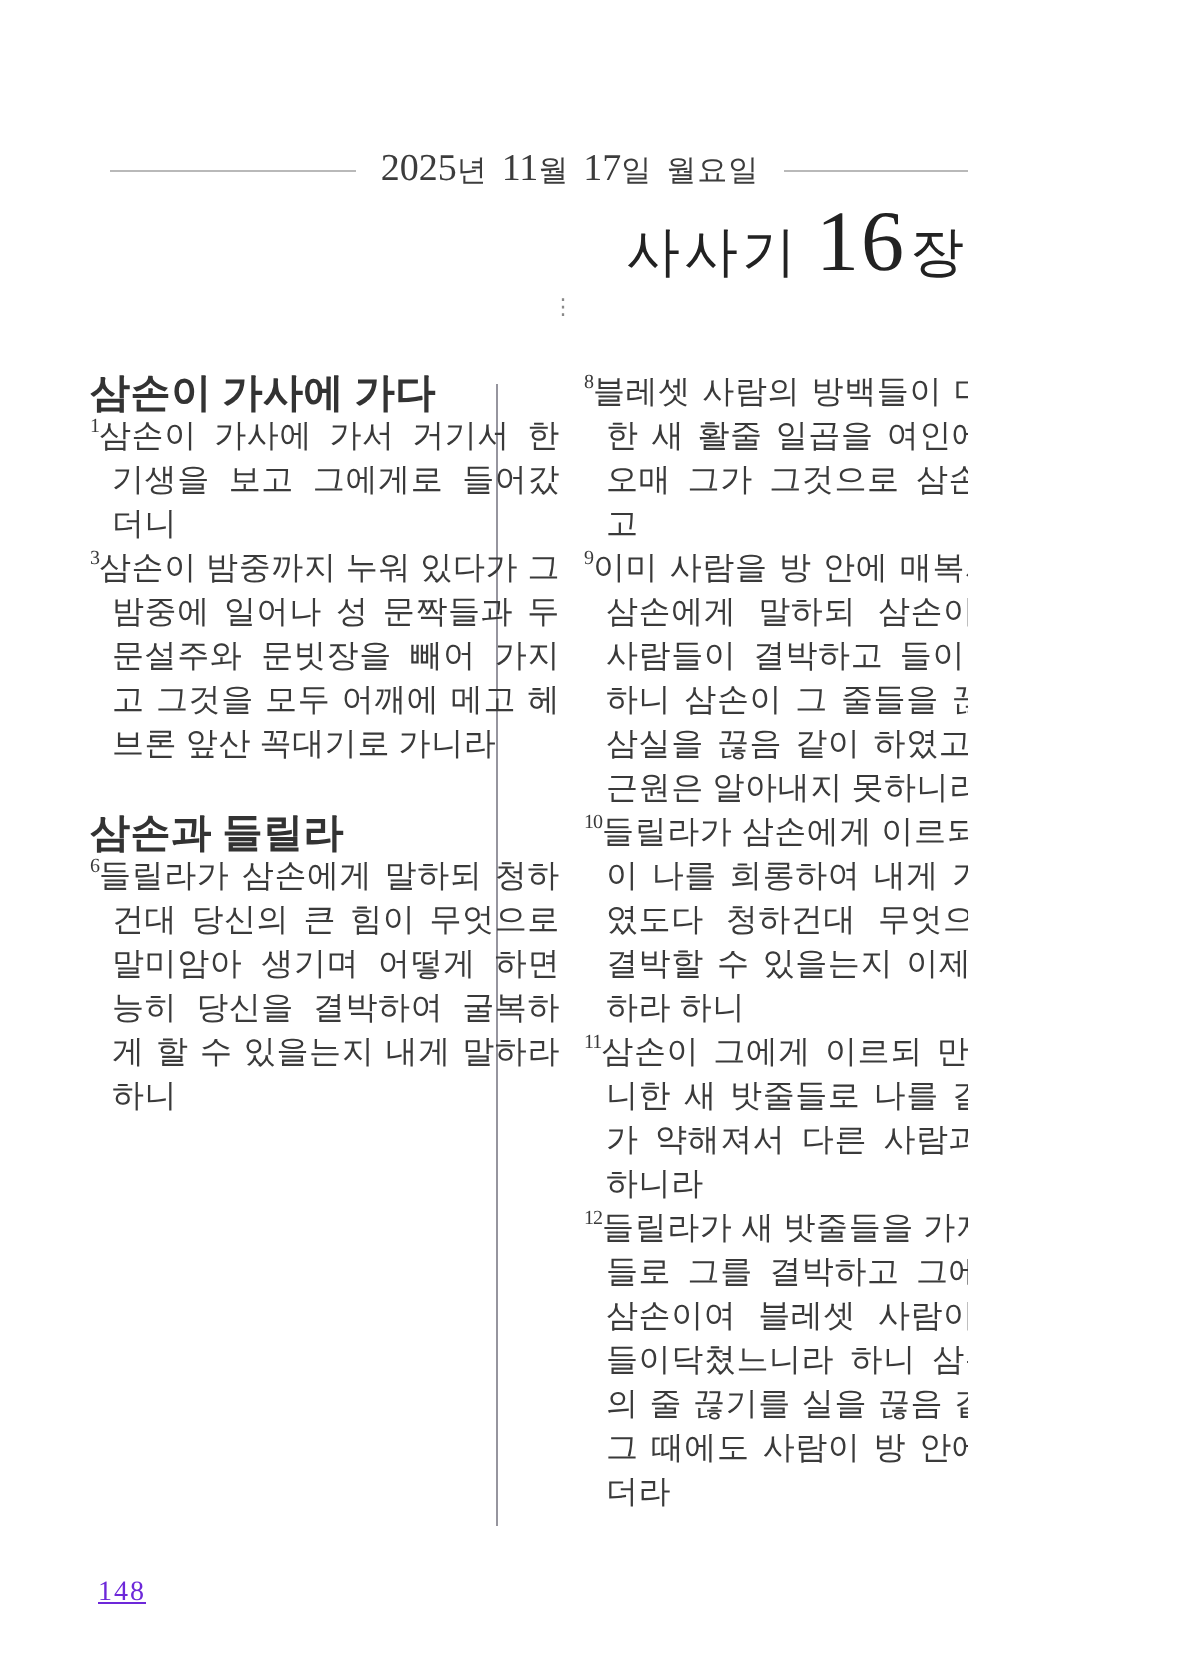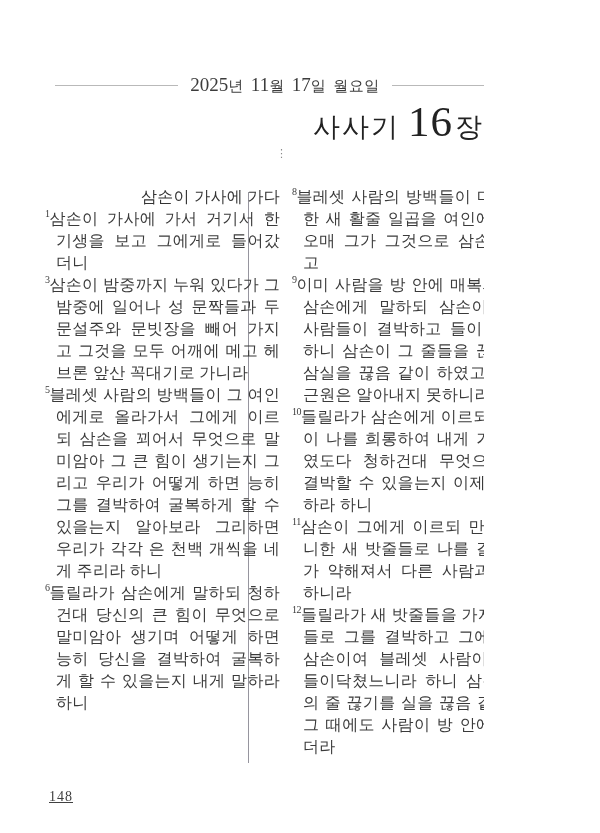--- a/index.html
+++ b/index.html
@@ -44,41 +44,41 @@
   .col {
     position:absolute; top:186px;
     font-size:16px; line-height:22px;
     text-align:justify; color:#3a3a3a;
     letter-spacing:0.3px;
   }
   .col-left  { left:45px;  width:235px; }
   .col-right { left:292px; width:272px; }
 
   .sec-heading {
-    text-align:right; font-size:16px; font-weight:400;
+    text-align:left; font-size:20px; font-weight:700;
     line-height:22px; color:#333; text-indent:0;
   }
   .sec-heading.gap-above { margin-top:22px; }
 
   p.verse { margin:0; padding-left:11px; text-indent:-11px; }
   sup.vnum {
     font-size:10px; line-height:0; letter-spacing:-0.5px;
     position:relative; top:-1px; vertical-align:super; color:#3a3a3a;
   }
 
   
   .divider {
     position:absolute; left:248px; top:192px;
     width:1px; height:571px; background:#96959e;
   }
 
   
   .page-number {
     position:absolute; left:49px; top:789px;
-    font-size:14px; color:#404040;
+    font-size:14px; color:#6d28d9;
     text-decoration:underline; letter-spacing:1px; cursor:pointer;
   }
 </style>
 </head>
 <body>
 
 <div class="page">
 
   <div class="date-row">
     <span class="rule"></span>
@@ -91,21 +91,21 @@
   </div>
 
   <div class="dots">⋮</div>
 
   <div class="divider"></div>
 
   <div class="col col-left">
     <h3 class="sec-heading">삼손이 가사에 가다</h3>
     <p class="verse"><sup class="vnum">1</sup><span>삼손이 가사에 가서 거기서 한 기생을 보고 그에게로 들어갔더니</span></p>
     <p class="verse"><sup class="vnum">3</sup><span>삼손이 밤중까지 누워 있다가 그 밤중에 일어나 성 문짝들과 두 문설주와 문빗장을 빼어 가지고 그것을 모두 어깨에 메고 헤브론 앞산 꼭대기로 가니라</span></p>
-    <p class="verse"><sup class="vnum">5</sup><span>블레셋 사람의 방백들이 그 여인에게로 올라가서 그에게 이르되 삼손을 꾀어서 무엇으로 말미암아 그 큰 힘이 생기는지 그리고 우리가 어떻게 하면 능히 그를 결박하여 굴복하게 할 수 있을는지 알아보라 그리하면 우리가 각각 은 천백 개씩을 네게 주리라 하니</span></p>
+    <h3 class="sec-heading gap-above">삼손과 들릴라</h3>
     <p class="verse"><sup class="vnum">6</sup><span>들릴라가 삼손에게 말하되 청하건대 당신의 큰 힘이 무엇으로 말미암아 생기며 어떻게 하면 능히 당신을 결박하여 굴복하게 할 수 있을는지 내게 말하라 하니</span></p>
   </div>
 
   <div class="col col-right">
     <p class="verse"><sup class="vnum">8</sup><span>블레셋 사람의 방백들이 마르지 아니한 새 활줄 일곱을 여인에게로 가져오매 그가 그것으로 삼손을 결박하고</span></p>
     <p class="verse"><sup class="vnum">9</sup><span>이미 사람을 방 안에 매복시켰으므로 삼손에게 말하되 삼손이여 블레셋 사람들이 결박하고 들이닥쳤느니라 하니 삼손이 그 줄들을 끊기를 불탄 삼실을 끊음 같이 하였고 그의 힘의 근원은 알아내지 못하니라</span></p>
     <p class="verse"><sup class="vnum">10</sup><span>들릴라가 삼손에게 이르되 보라 당신이 나를 희롱하여 내게 거짓말을 하였도다 청하건대 무엇으로 당신을 결박할 수 있을는지 이제는 내게 말하라 하니</span></p>
     <p class="verse"><sup class="vnum">11</sup><span>삼손이 그에게 이르되 만일 쓰지 아니한 새 밧줄들로 나를 결박하면 내가 약해져서 다른 사람과 같으리라 하니라</span></p>
     <p class="verse"><sup class="vnum">12</sup><span>들릴라가 새 밧줄들을 가져다가 그것들로 그를 결박하고 그에게 이르되 삼손이여 블레셋 사람이 당신에게 들이닥쳤느니라 하니 삼손이 팔 위의 줄 끊기를 실을 끊음 같이 하였고 그 때에도 사람이 방 안에 매복하였더라</span></p>
 

